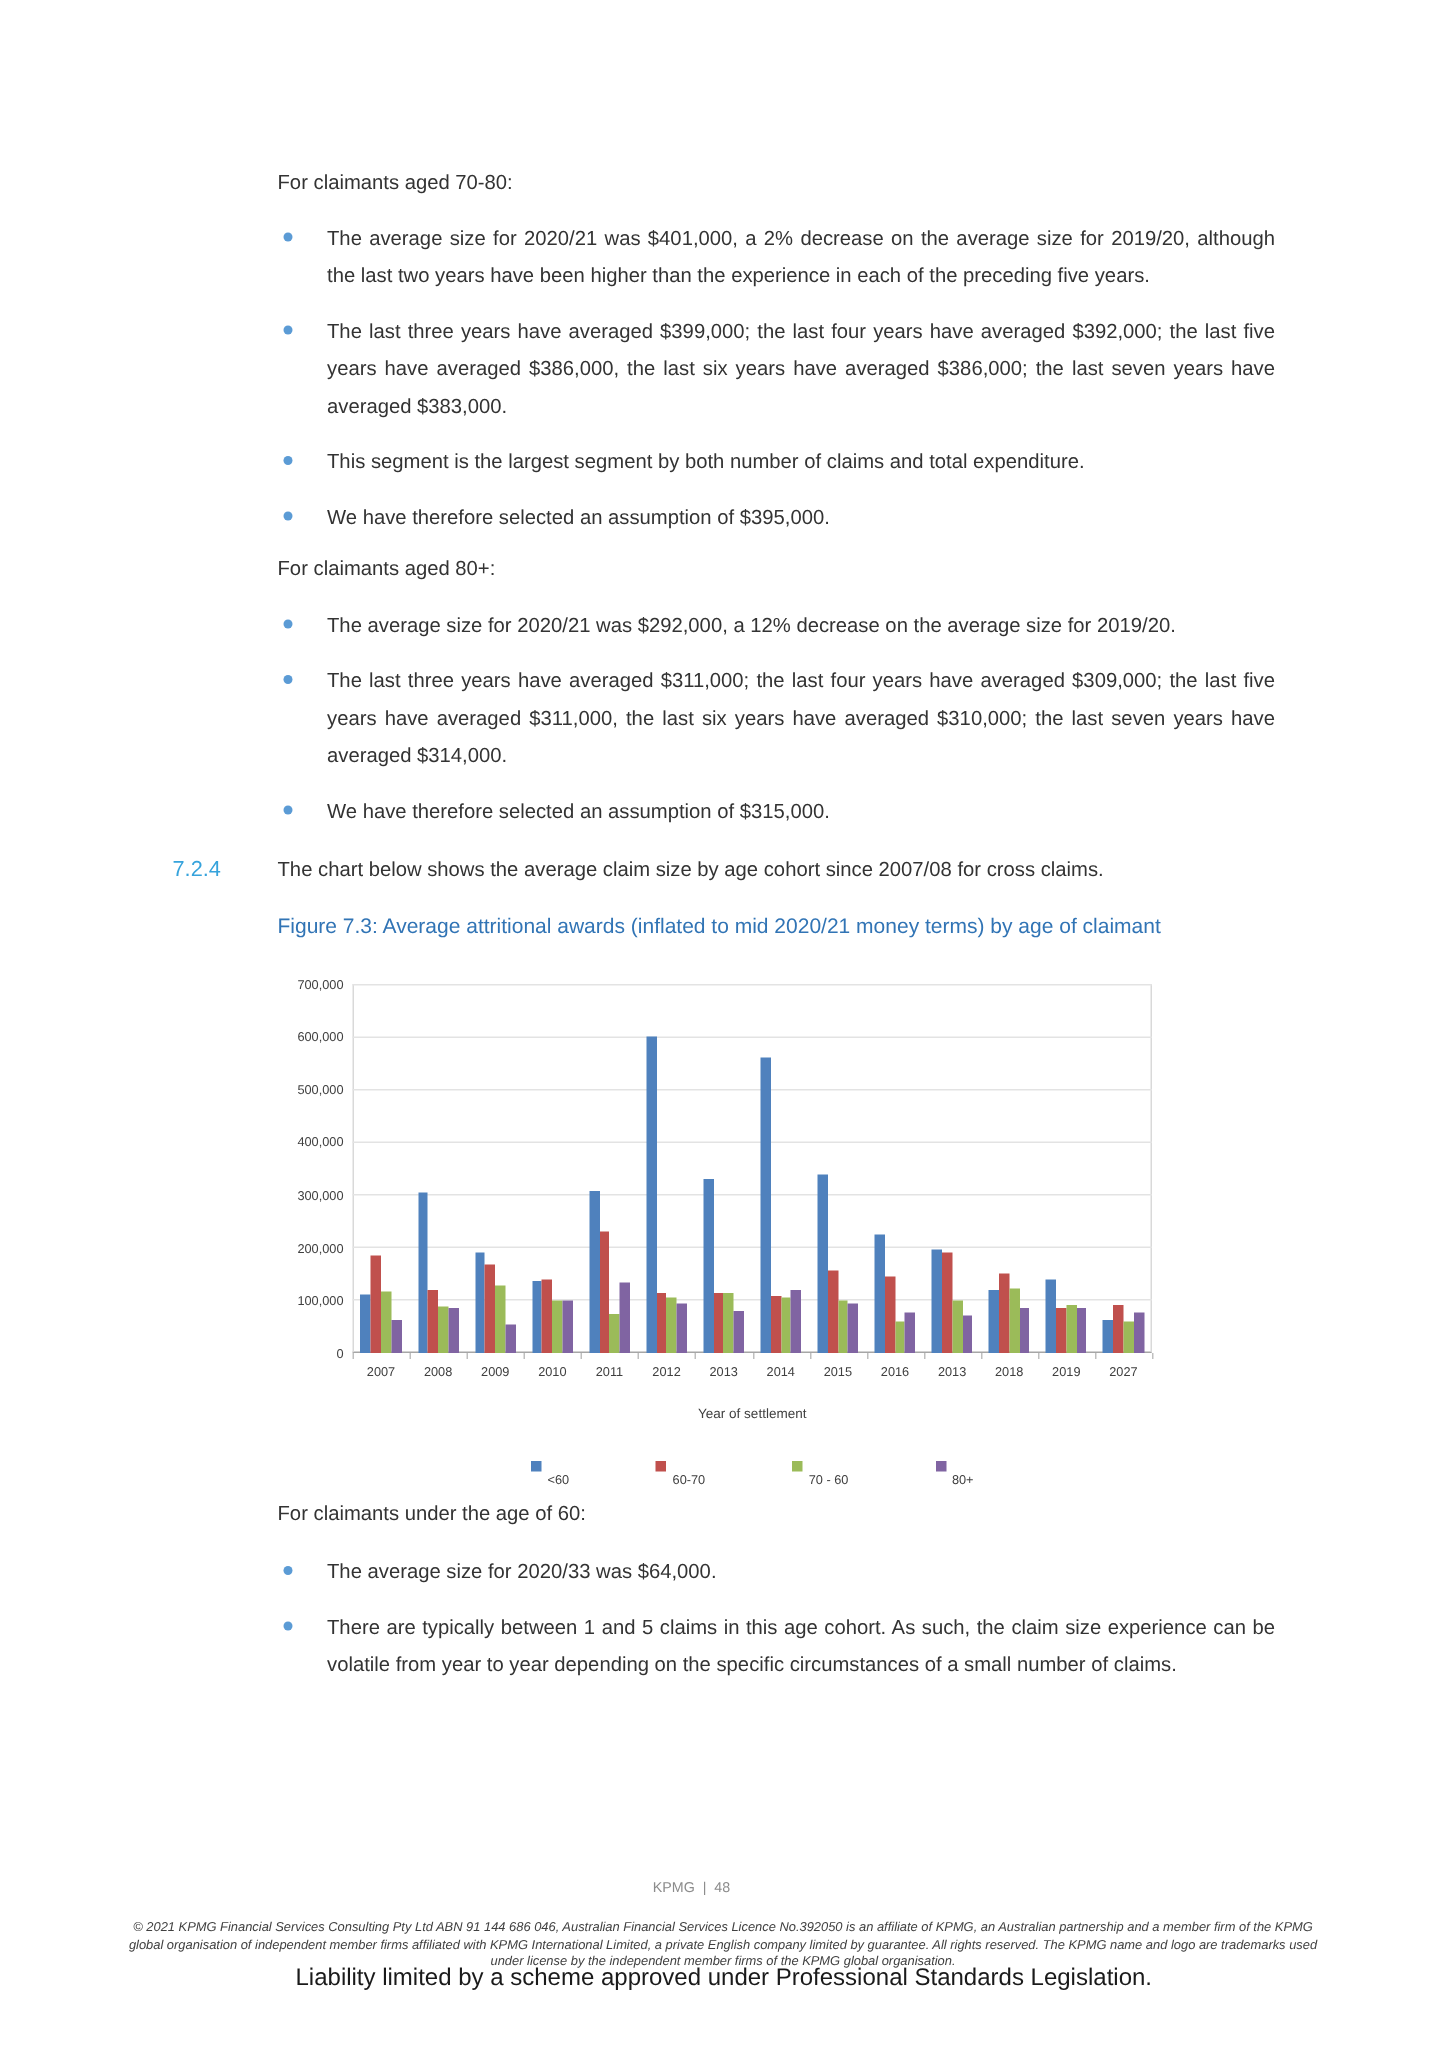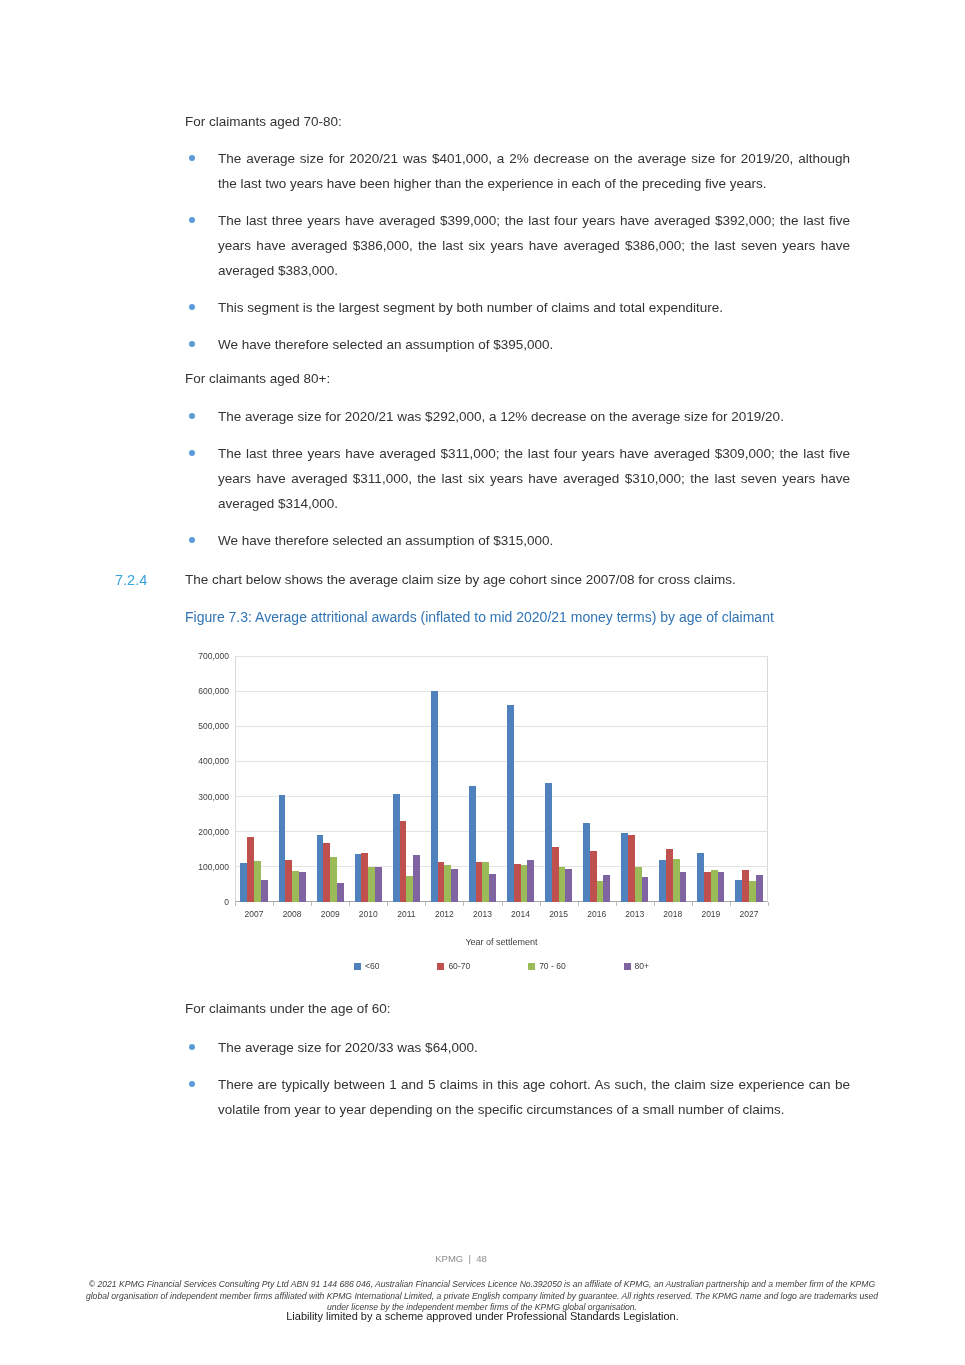--- a/index.html
+++ b/index.html
@@ -47,37 +47,37 @@
     border-left:1px solid #D9D9D9; border-right:1px solid #D9D9D9;
     border-bottom:1px solid #A6A6A6;
   }
   .chart .gridline { position:absolute; height:1px; background:#E3E3E3; }
   .chart .bar { position:absolute; }
   .chart .ylabel { position:absolute; text-align:right; line-height:10px; }
   .chart .xticklabel { position:absolute; text-align:center; line-height:10px; }
   .chart .xtick { position:absolute; width:1px; height:4px; background:#BFBFBF; }
   .chart .axis-title { position:absolute; text-align:center; font-size:9px; color:#404040; }
   .chart .legend { position:absolute; display:flex; justify-content:center; gap:58px; }
-  .chart .legend-item { display:flex; align-items:center; }
+  .chart .legend-item { display:flex; align-items:flex-start;margin-top:20px; }
   .chart .legend-marker { width:7px; height:7px; margin-right:4px; display:inline-block; }
   .post-chart { margin-top:23px; line-height:20px; margin-bottom:16px; }
   .footer-pageinfo {
     position:absolute; top:1253px; left:0; width:922px;
     text-align:center; color:#8C8C8C; font-size:9.5px;
     font-family:"Liberation Sans", sans-serif;
   }
   .footer-copyright {
     position:absolute; top:1279px; left:82px; width:800px;
     text-align:center; color:#404040; font-size:8.6px; line-height:11.5px;
     font-family:"Liberation Sans", sans-serif;
     font-style:italic;
   }
   .footer-liability {
     position:absolute; top:1310px; left:0; width:965px;
-    text-align:center; color:#1a1a1a; font-size:11px;
+    text-align:center; color:#1a1a1a; font-size:16px;
     font-family:"Liberation Sans", sans-serif;
   }
 </style>
 </head>
 <body>
 
 <div class="page">
   <div class="content">
 
     <p class="lead first">For claimants aged 70-80:</p>

